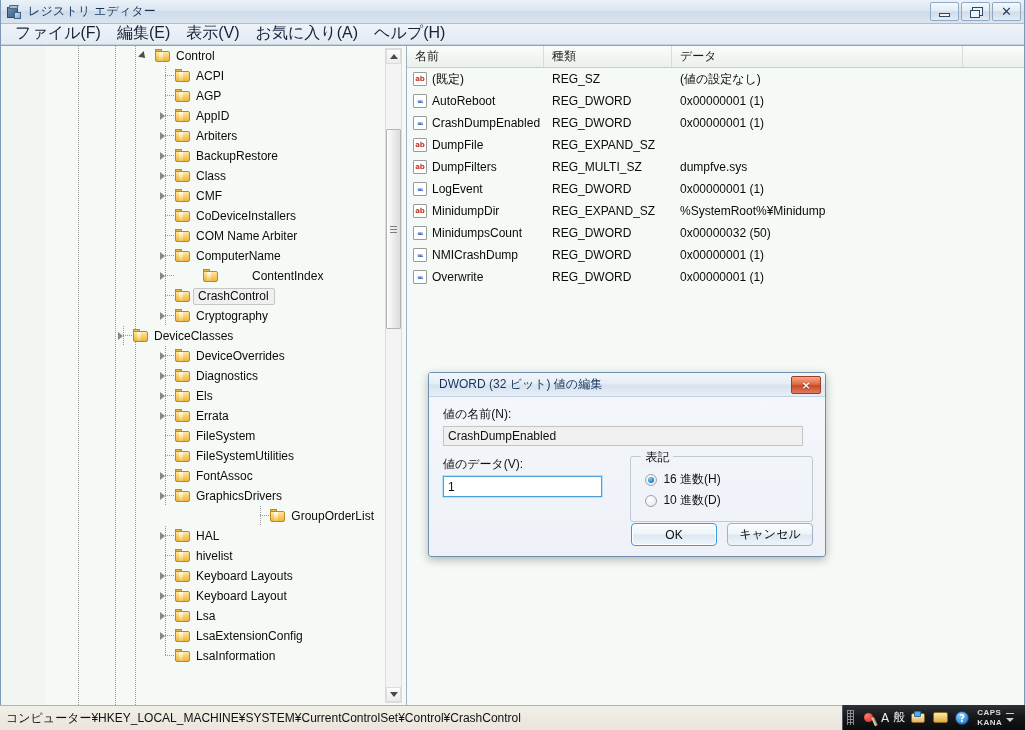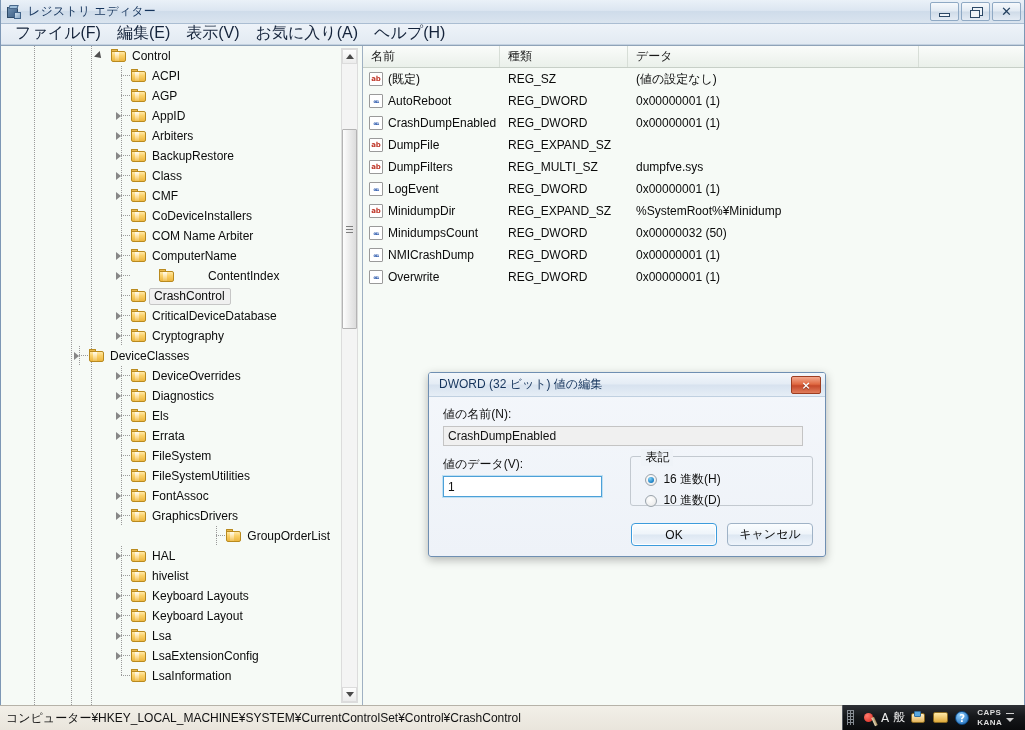--- a/index.html
+++ b/index.html
@@ -81,20 +81,21 @@
     border-top: 1px solid #8fa3b8;
   }
 
   
   #treepane {
     width: 362px; flex: none;
     background: #f6faf6;
     position: relative;
     border-right: 1px solid #9fb0c2;
     overflow: hidden;
+    margin-left: 44px;
   }
   #tree-inner { position: absolute; left:0; top:0; right:26px; bottom:0; overflow:hidden; }
   
   .guide { position:absolute; top:0; bottom:0; width:1px;
            background-image: linear-gradient(to bottom,#9a9a9a 1px, transparent 1px);
            background-size: 1px 2px; }
   .tnode {
     height: 20px; display: flex; align-items: center;
     position: relative; padding-left: 0; white-space: nowrap;
   }
@@ -231,21 +232,21 @@
   }
   #row2 { display:flex; margin-top:10px; }
   #data-col { width: 180px; }
   #data-field {
     height:21px; width:159px; background:#fff; border:1px solid #4ca0d8;
     outline:1px solid #bfe0f3;
     font-size:12px; color:#111; padding:2px 4px; display:flex; align-items:center;
     margin-top:3px;
   }
   #base-group {
-    margin-left:10px; width:185px; height:50px;
+    margin-left:10px; width:185px; height:66px;
     border:1px solid #c3c9d0; border-radius:3px; position:relative;
     padding:12px 0 0 14px;
   }
   #base-legend {
     position:absolute; left:10px; top:-8px; background:#eff3f8;
     padding:0 4px; font-size:12px; color:#101010;
   }
   .radio-row { display:flex; align-items:center; height:21px; }
   .radio {
     width:12px; height:12px; border-radius:50%;
@@ -479,33 +480,20 @@
               <div class="tw">
                 <div class="vline"></div>
                 <div class="hline"></div>
                 <div class="arrow"></div>
               </div>
               <div class="folder">
                 <div class="tab"></div>
                 <div class="bod"></div>
                 <div class="shade"></div>
               </div>
-              <div class="tlabel">CriticalDeviceDatabase</div>
-            </div>
-            <div class="tnode" style="padding-left: 110px;">
-              <div class="tw">
-                <div class="vline"></div>
-                <div class="hline"></div>
-                <div class="arrow"></div>
-              </div>
-              <div class="folder">
-                <div class="tab"></div>
-                <div class="bod"></div>
-                <div class="shade"></div>
-              </div>
               <div class="tlabel">Cryptography</div>
             </div>
             <div class="tnode" style="padding-left: 68px; text-align: center;">
               <div class="tw">
                 <div class="vline"></div>
                 <div class="hline"></div>
                 <div class="arrow"></div>
               </div>
               <div class="folder">
                 <div class="tab"></div>

